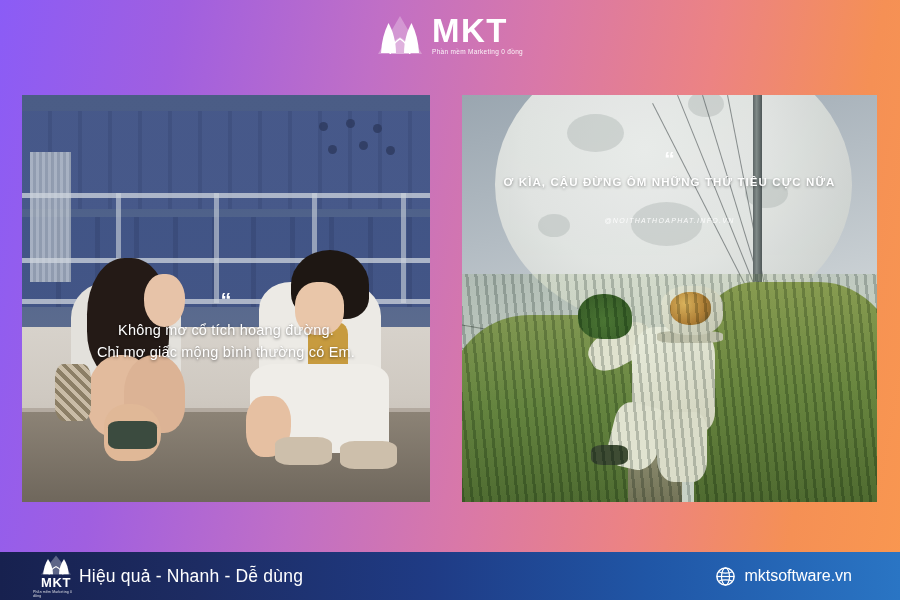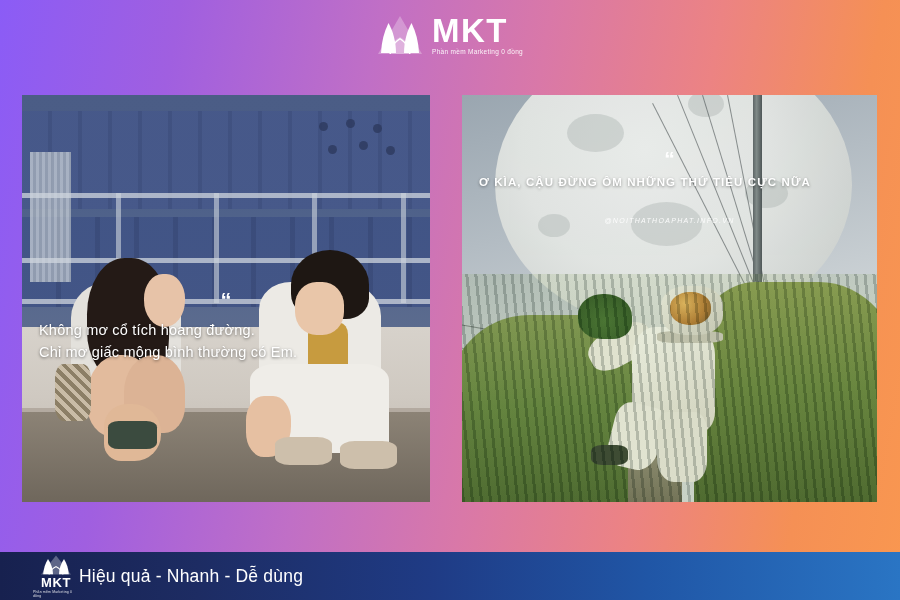--- a/index.html
+++ b/index.html
@@ -248,21 +248,21 @@
     border-radius:46% 50% 36% 44%;
   }
 
   
   .overlay { position:absolute; inset:0; }
   .q-mark {
     position:absolute; left:0; width:100%; text-align:center;
     color:#ffffff; font-weight:bold; line-height:1;
   }
   .q-lines {
-    position:absolute; left:17px; width:100%; text-align:left; color:#ffffff;
+    position:absolute; left:0; width:100%; text-align:center; color:#ffffff;
   }
   .q-attr {
     position:absolute; left:0; width:100%; text-align:center; color:#ffffff;
   }
 
   
   .photo-left .q-mark  { top:48%; font-size:22px; }
   .photo-left .q-lines {
     top:55%;
     font-family:Liberation Sans, sans-serif;
@@ -428,13 +428,25 @@
         <path d="M16 0.5 L31 19.5 L1 19.5 Z" fill="#ffffff" opacity="0.3"></path>
         <path d="M8 4 C5 9 3.5 14 3.2 19.3 L13 19.3 C13 13.8 11 8.6 8 4 Z" fill="#ffffff"></path>
         <path d="M24 4 C27 9 28.5 14 28.8 19.3 L19 19.3 C19 13.8 21 8.6 24 4 Z" fill="#ffffff"></path>
         <path d="M16 11 C11.6 13.4 9 16.2 8.6 19.4 L9.6 19.4 C10.1 16.6 12.4 14.2 16 12.3 C19.6 14.2 21.9 16.6 22.4 19.4 L23.4 19.4 C23 16.2 20.4 13.4 16 11 Z" fill="#ffffff"></path>
       </svg>
     </span>
     <span class="f-word">MKT</span>
     <span class="f-tag">Phần mềm Marketing 0 đồng</span>
   </div>
   <div class="f-slogan">Hiệu quả - Nhanh - Dễ dùng</div>
+  <div class="f-site">
+    <span class="globe">
+      <svg viewBox="0 0 19 19" width="19" height="19" aria-hidden="true">
+        <circle cx="9.5" cy="9.5" r="8.6" fill="none" stroke="#ffffff" stroke-width="1.5"></circle>
+        <ellipse cx="9.5" cy="9.5" rx="4" ry="8.6" fill="none" stroke="#ffffff" stroke-width="1.2"></ellipse>
+        <line x1="0.9" y1="9.5" x2="18.1" y2="9.5" stroke="#ffffff" stroke-width="1.2"></line>
+        <path d="M2.6 4.8 C5.6 6.6 13.4 6.6 16.4 4.8" fill="none" stroke="#ffffff" stroke-width="1.1"></path>
+        <path d="M2.6 14.2 C5.6 12.4 13.4 12.4 16.4 14.2" fill="none" stroke="#ffffff" stroke-width="1.1"></path>
+      </svg>
+    </span>
+    <span>mktsoftware.vn</span>
+  </div>
 </div>
 
 </body></html>

